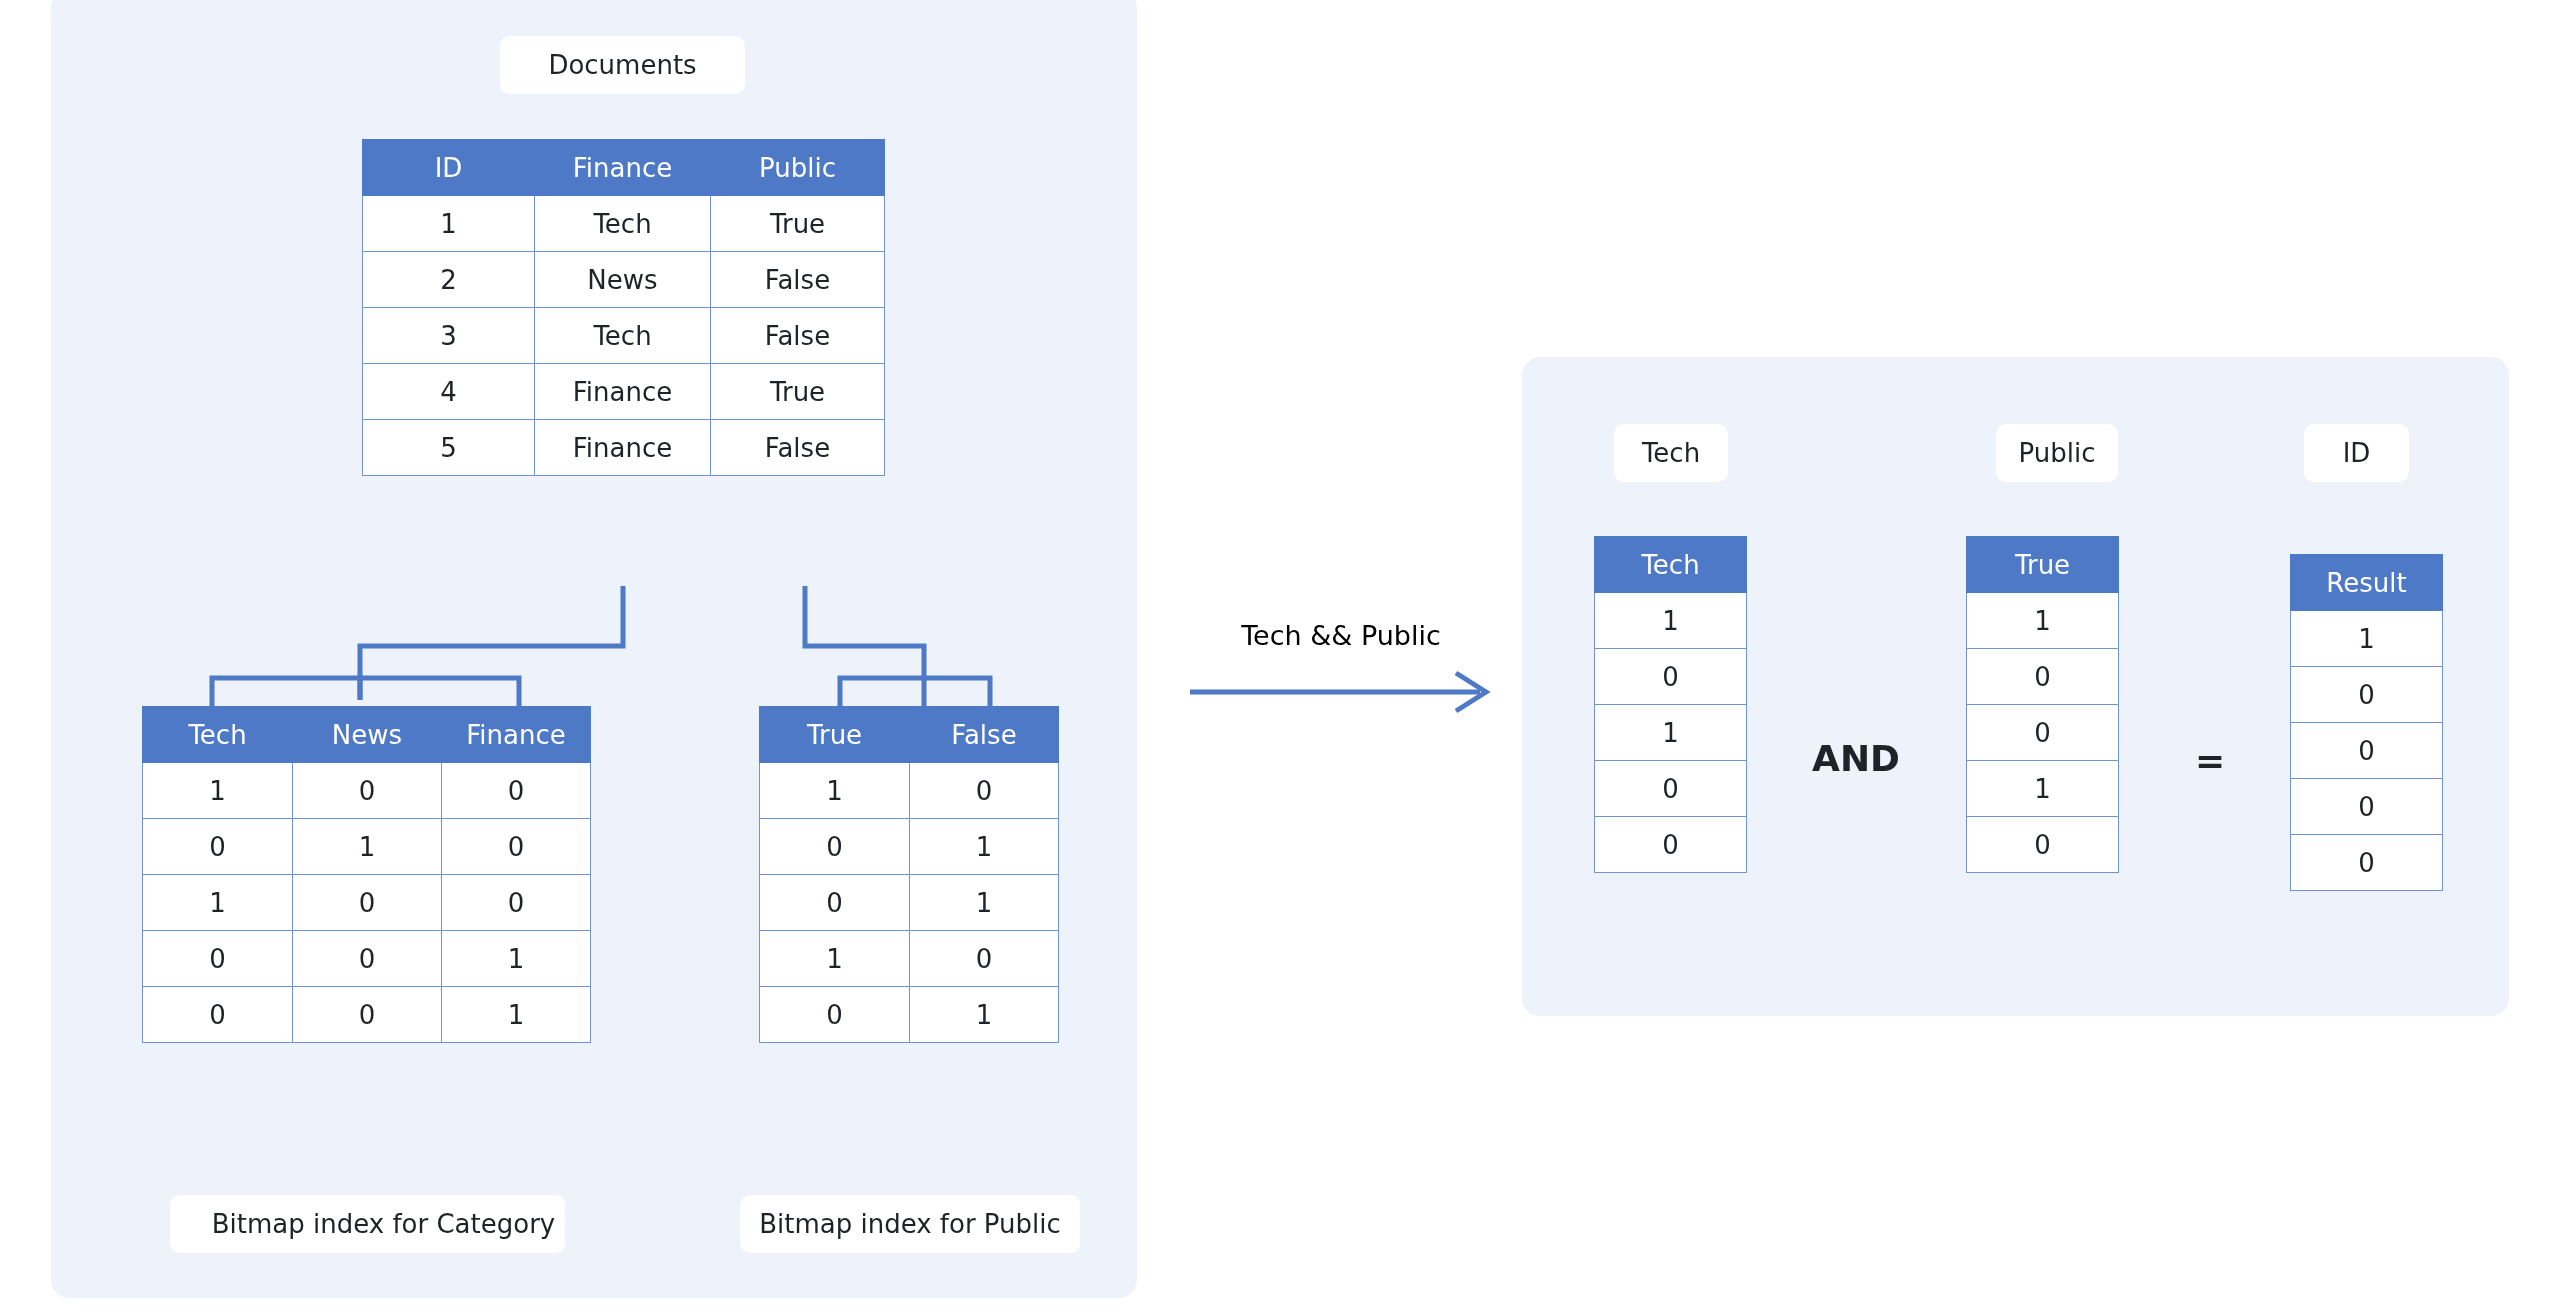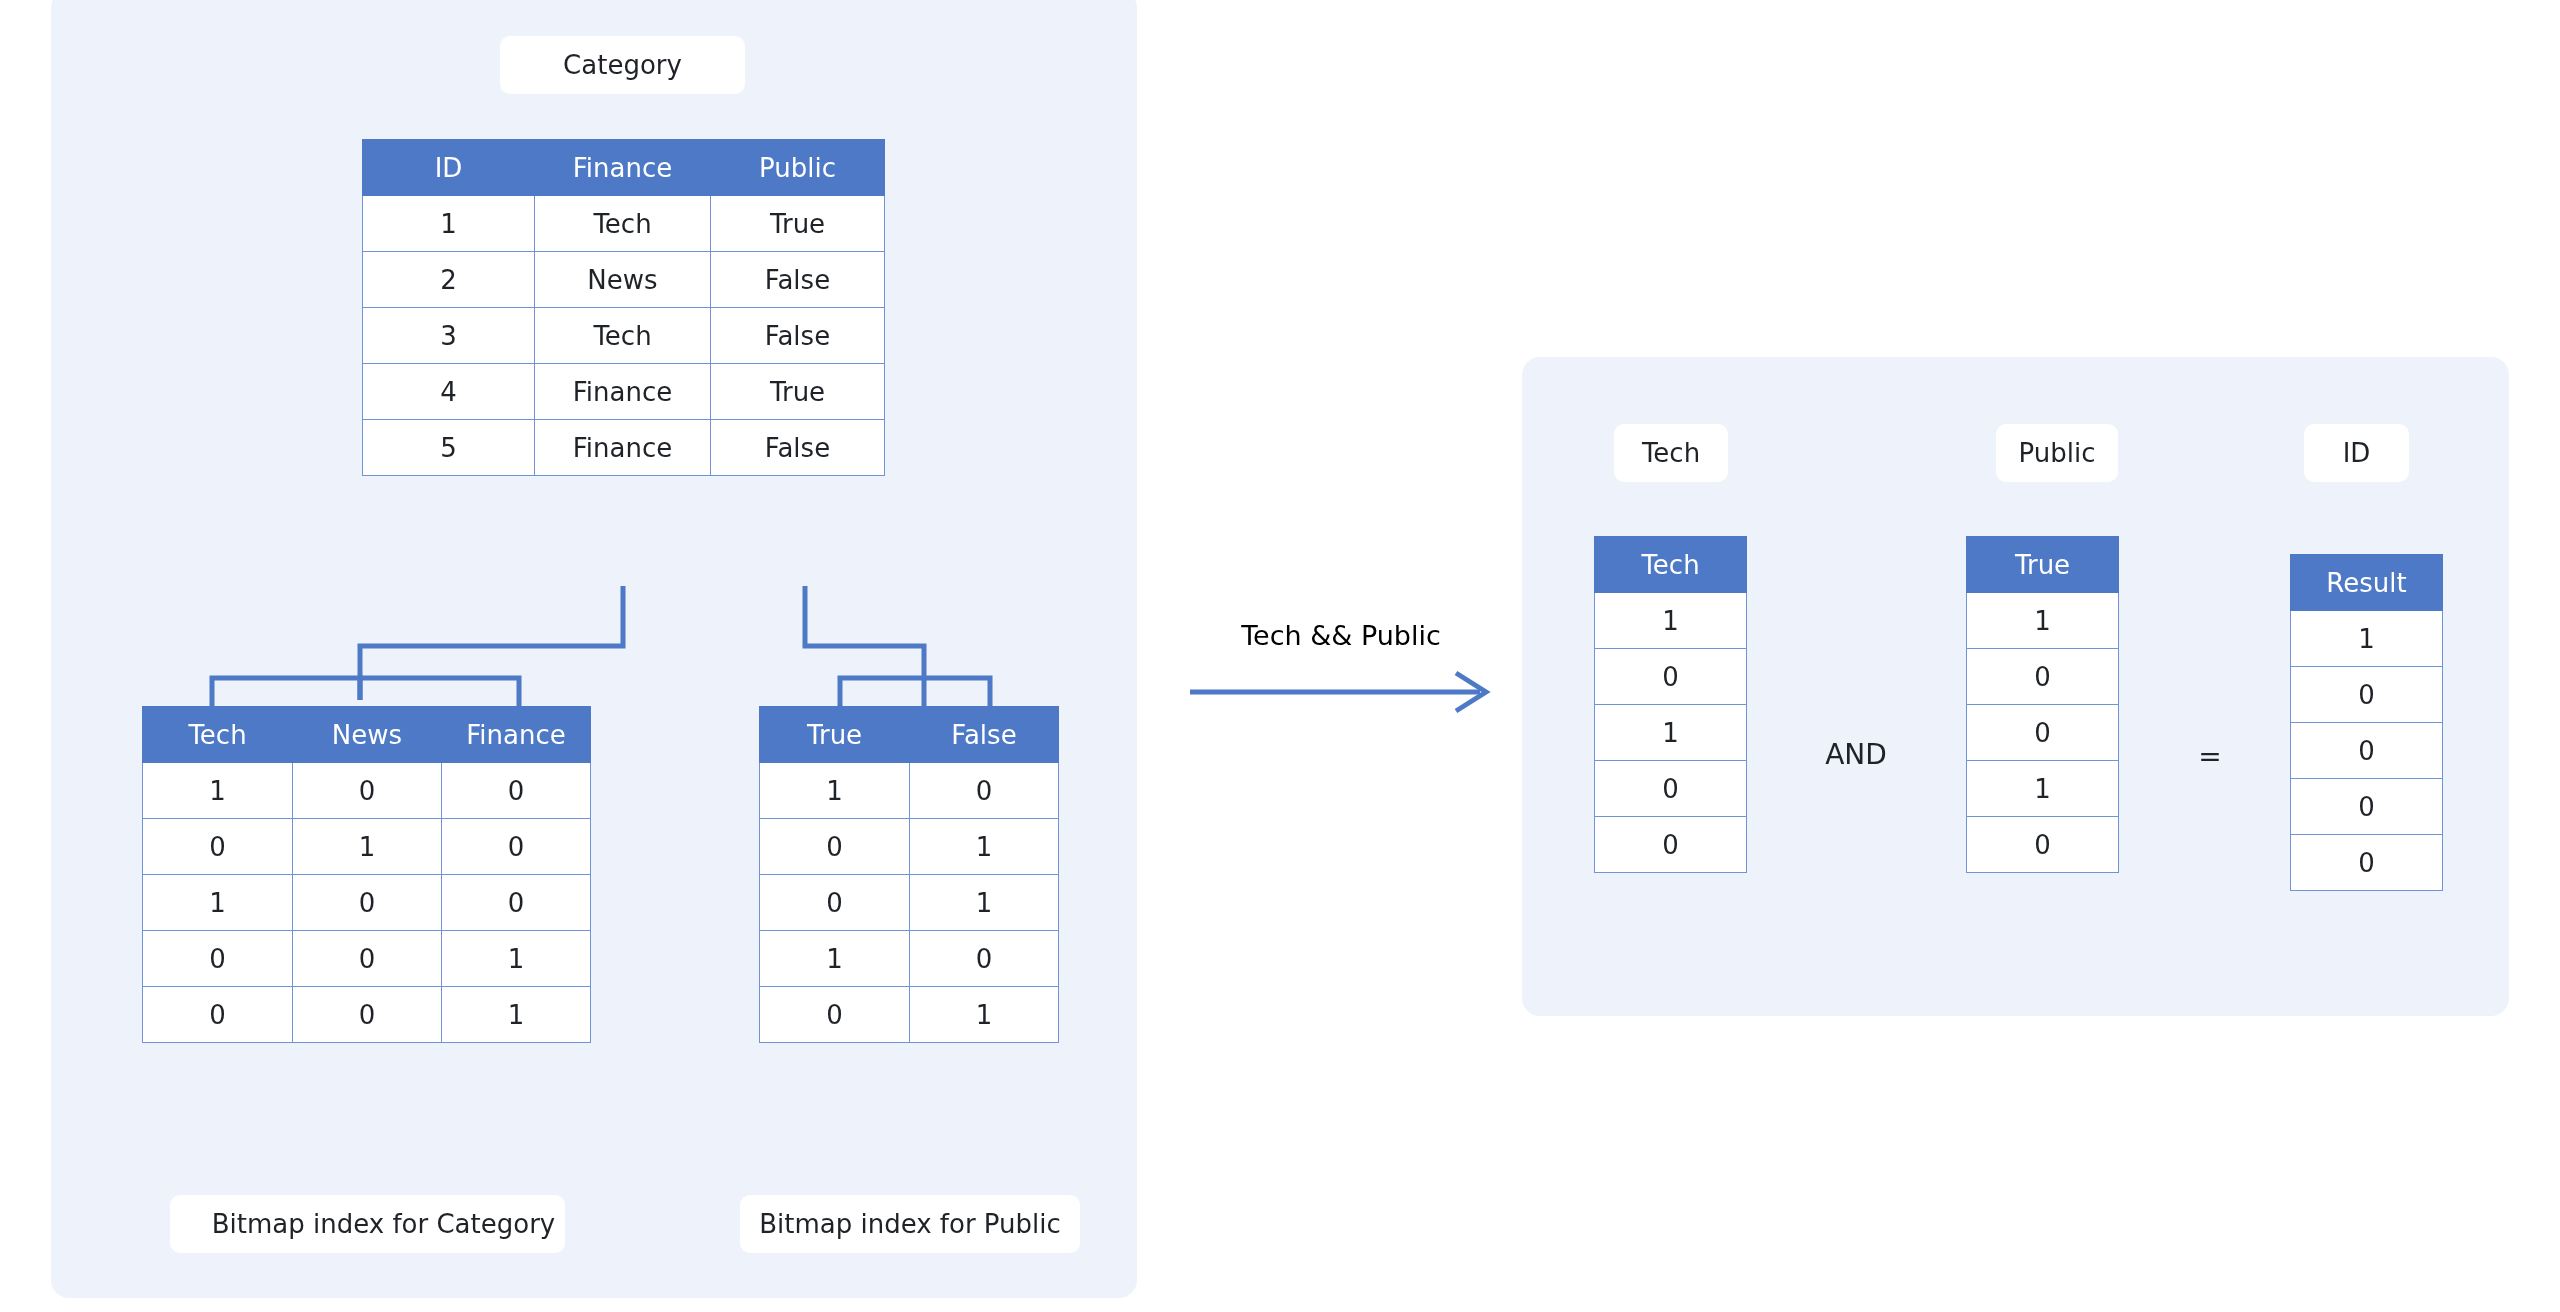--- a/index.html
+++ b/index.html
@@ -84,23 +84,24 @@
     width: 230px;
     text-align: center;
     font-size: 27px;
     color: #000000;
     white-space: nowrap;
   }
 
   
   .operator {
     position: absolute;
-    font-size: 28px;
+    font-size: 36px;
     color: #1f2328;
     text-align: center;
+    font-weight: bold;
   }
 </style>
 </head>
 <body>
 
 <div class="panel" id="left-panel"></div>
 
 <div class="panel" id="right-panel"></div>
 
 <svg id="connectors">
@@ -113,21 +114,21 @@
   <path d="M 924 678 L 840 678 L 840 706" fill="none" stroke="#4d79c7" stroke-width="5"></path>
   <path d="M 924 678 L 990 678 L 990 706" fill="none" stroke="#4d79c7" stroke-width="5"></path>
 
   <g>
     <line x1="1190" y1="692" x2="1480" y2="692" stroke="#4d79c7" stroke-width="5"></line>
     <polyline points="1456,673 1486,692 1456,711" fill="none" stroke="#4d79c7" stroke-width="5"></polyline>
   </g>
 </svg>
 
 <div class="chip" style="left:500px; top:36px; width:245px; height:58px;">
-  <span>Category</span>
+  <span>Documents</span>
 </div>
 
 <table class="tbl" style="left:362px; top:139px; width:522px;">
   <colgroup>
       <col style="width:172px">
       <col style="width:176px">
       <col style="width:174px">
     </colgroup>
   <thead>
     <tr>

